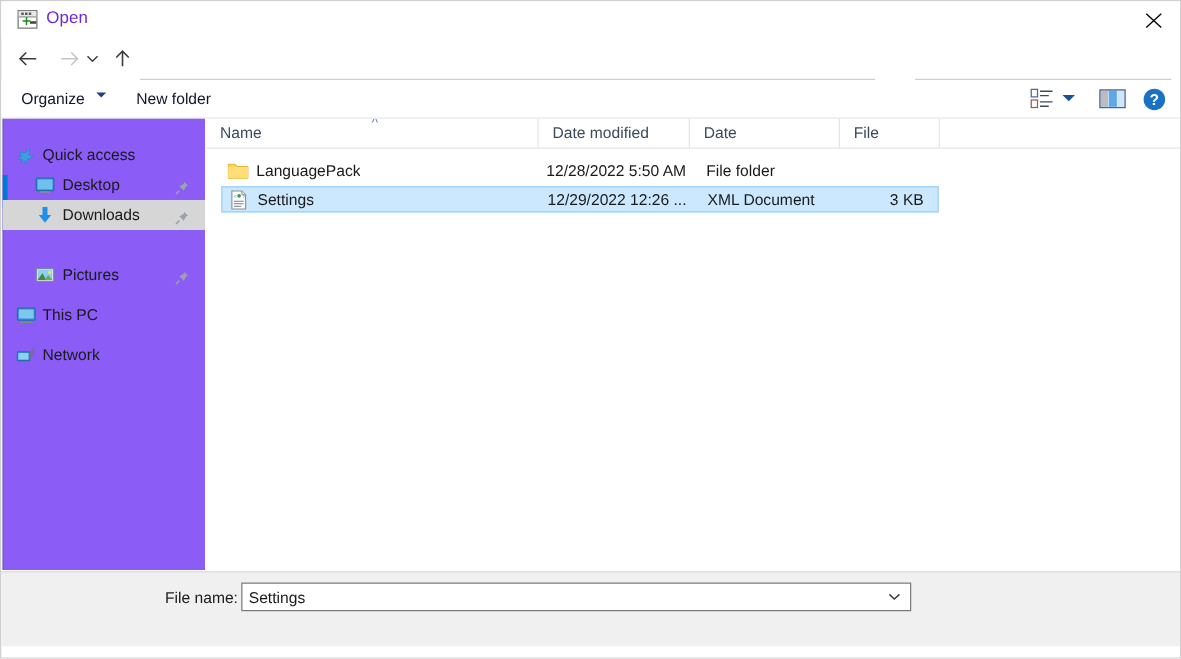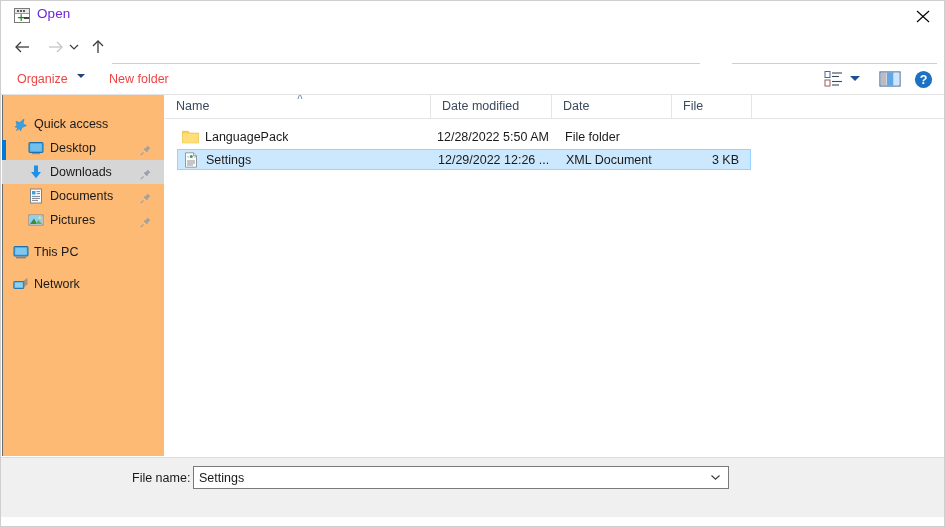--- a/index.html
+++ b/index.html
@@ -184,21 +184,21 @@
     width: 945px; height: 31px;
     background: #ffffff;
     border-bottom: 1px solid #e3e3e3;
     box-sizing: border-box;
   }
   .tb-item {
     position: absolute;
     top: 5px;
     height: 21px;
     font-size: 12.5px;
-    color: #ef4444;
+    color: #0f172a;
     line-height: 21px;
   }
   #tb-organize { left: 16px; }
   #tb-organize-caret {
     position: absolute;
     left: 76px; top: 10px;
     width: 0; height: 0;
     border-left: 4px solid transparent;
     border-right: 4px solid transparent;
     border-top: 4px solid #23417a;
@@ -216,21 +216,21 @@
     border-top: 5px solid #1c4f96;
   }
   #tb-preview { left: 878px; width: 20px; height: 18px; }
   #tb-help   { left: 913px; width: 19px; height: 19px; top: 6px;}
 
   
   .sidebar {
     position: absolute;
     left: 1px; top: 94px;
     width: 162px; height: 361px;
-    background: #fdba74;
+    background: #8b5cf6;
     overflow: hidden;
   }
   .sb-accent {
     position: absolute;
     left: 0px; top: 45px;
     width: 4px; height: 26px;
     background: #0078d7;
   }
   .sb-edge {
     position: absolute;
@@ -530,40 +530,20 @@
       </span>
       <span class="sb-label">Downloads</span>
       <span class="sb-pin">
         <svg width="13" height="13" viewBox="0 0 13 13">
           <path d="M8.5 1.5 L11.5 4.5 L9.8 5.2 L8 8.5 L4.5 5 L7.8 3.2 Z" fill="#9aa2ab"></path>
           <line x1="4.5" y1="8.5" x2="1.8" y2="11.2" stroke="#9aa2ab" stroke-width="1.2"></line>
         </svg>
       </span>
     </div>
 
-    <div class="sb-item sb-l1" style="top:89px">
-      <span class="sb-ico">
-        <svg width="16" height="16" viewBox="0 0 16 16">
-          <rect x="2.5" y="1" width="11" height="14" fill="#ffffff" stroke="#7a8490" stroke-width="1"></rect>
-          <rect x="4" y="3" width="3.5" height="3.5" fill="#3ba0e0"></rect>
-          <line x1="8.6" y1="3.6" x2="12" y2="3.6" stroke="#6a7480" stroke-width="0.9"></line>
-          <line x1="8.6" y1="5.6" x2="12" y2="5.6" stroke="#6a7480" stroke-width="0.9"></line>
-          <line x1="4" y1="8.4" x2="12" y2="8.4" stroke="#6a7480" stroke-width="0.9"></line>
-          <line x1="4" y1="10.4" x2="12" y2="10.4" stroke="#6a7480" stroke-width="0.9"></line>
-          <line x1="4" y1="12.4" x2="10" y2="12.4" stroke="#6a7480" stroke-width="0.9"></line>
-        </svg>
-      </span>
-      <span class="sb-label">Documents</span>
-      <span class="sb-pin">
-        <svg width="13" height="13" viewBox="0 0 13 13">
-          <path d="M8.5 1.5 L11.5 4.5 L9.8 5.2 L8 8.5 L4.5 5 L7.8 3.2 Z" fill="#9aa2ab"></path>
-          <line x1="4.5" y1="8.5" x2="1.8" y2="11.2" stroke="#9aa2ab" stroke-width="1.2"></line>
-        </svg>
-      </span>
-    </div>
 
     <div class="sb-item sb-l1" style="top:113px">
       <span class="sb-ico">
         <svg width="16" height="16" viewBox="0 0 16 16">
           <rect x="1" y="3" width="14" height="10" fill="#ffffff" stroke="#7a8490" stroke-width="1"></rect>
           <rect x="2" y="4" width="12" height="8" fill="#8fd0f0"></rect>
           <polygon points="2,12 6,6.5 9,12" fill="#3f8a3f"></polygon>
           <polygon points="7.5,12 10.5,8 14,12" fill="#67ad55"></polygon>
           <circle cx="11.8" cy="5.8" r="1.2" fill="#ffe07a"></circle>
         </svg>

